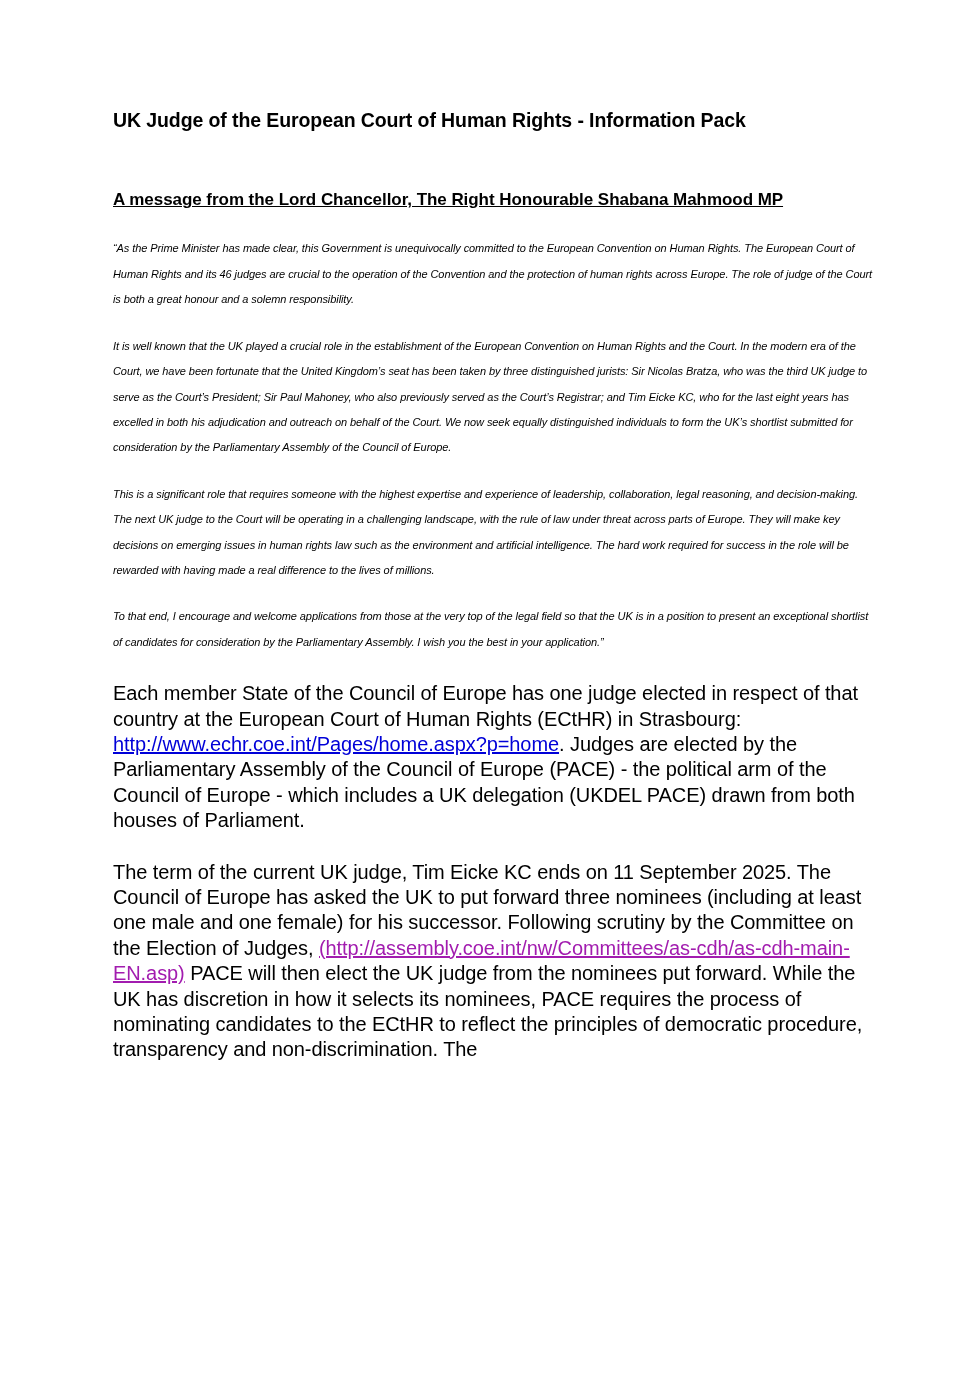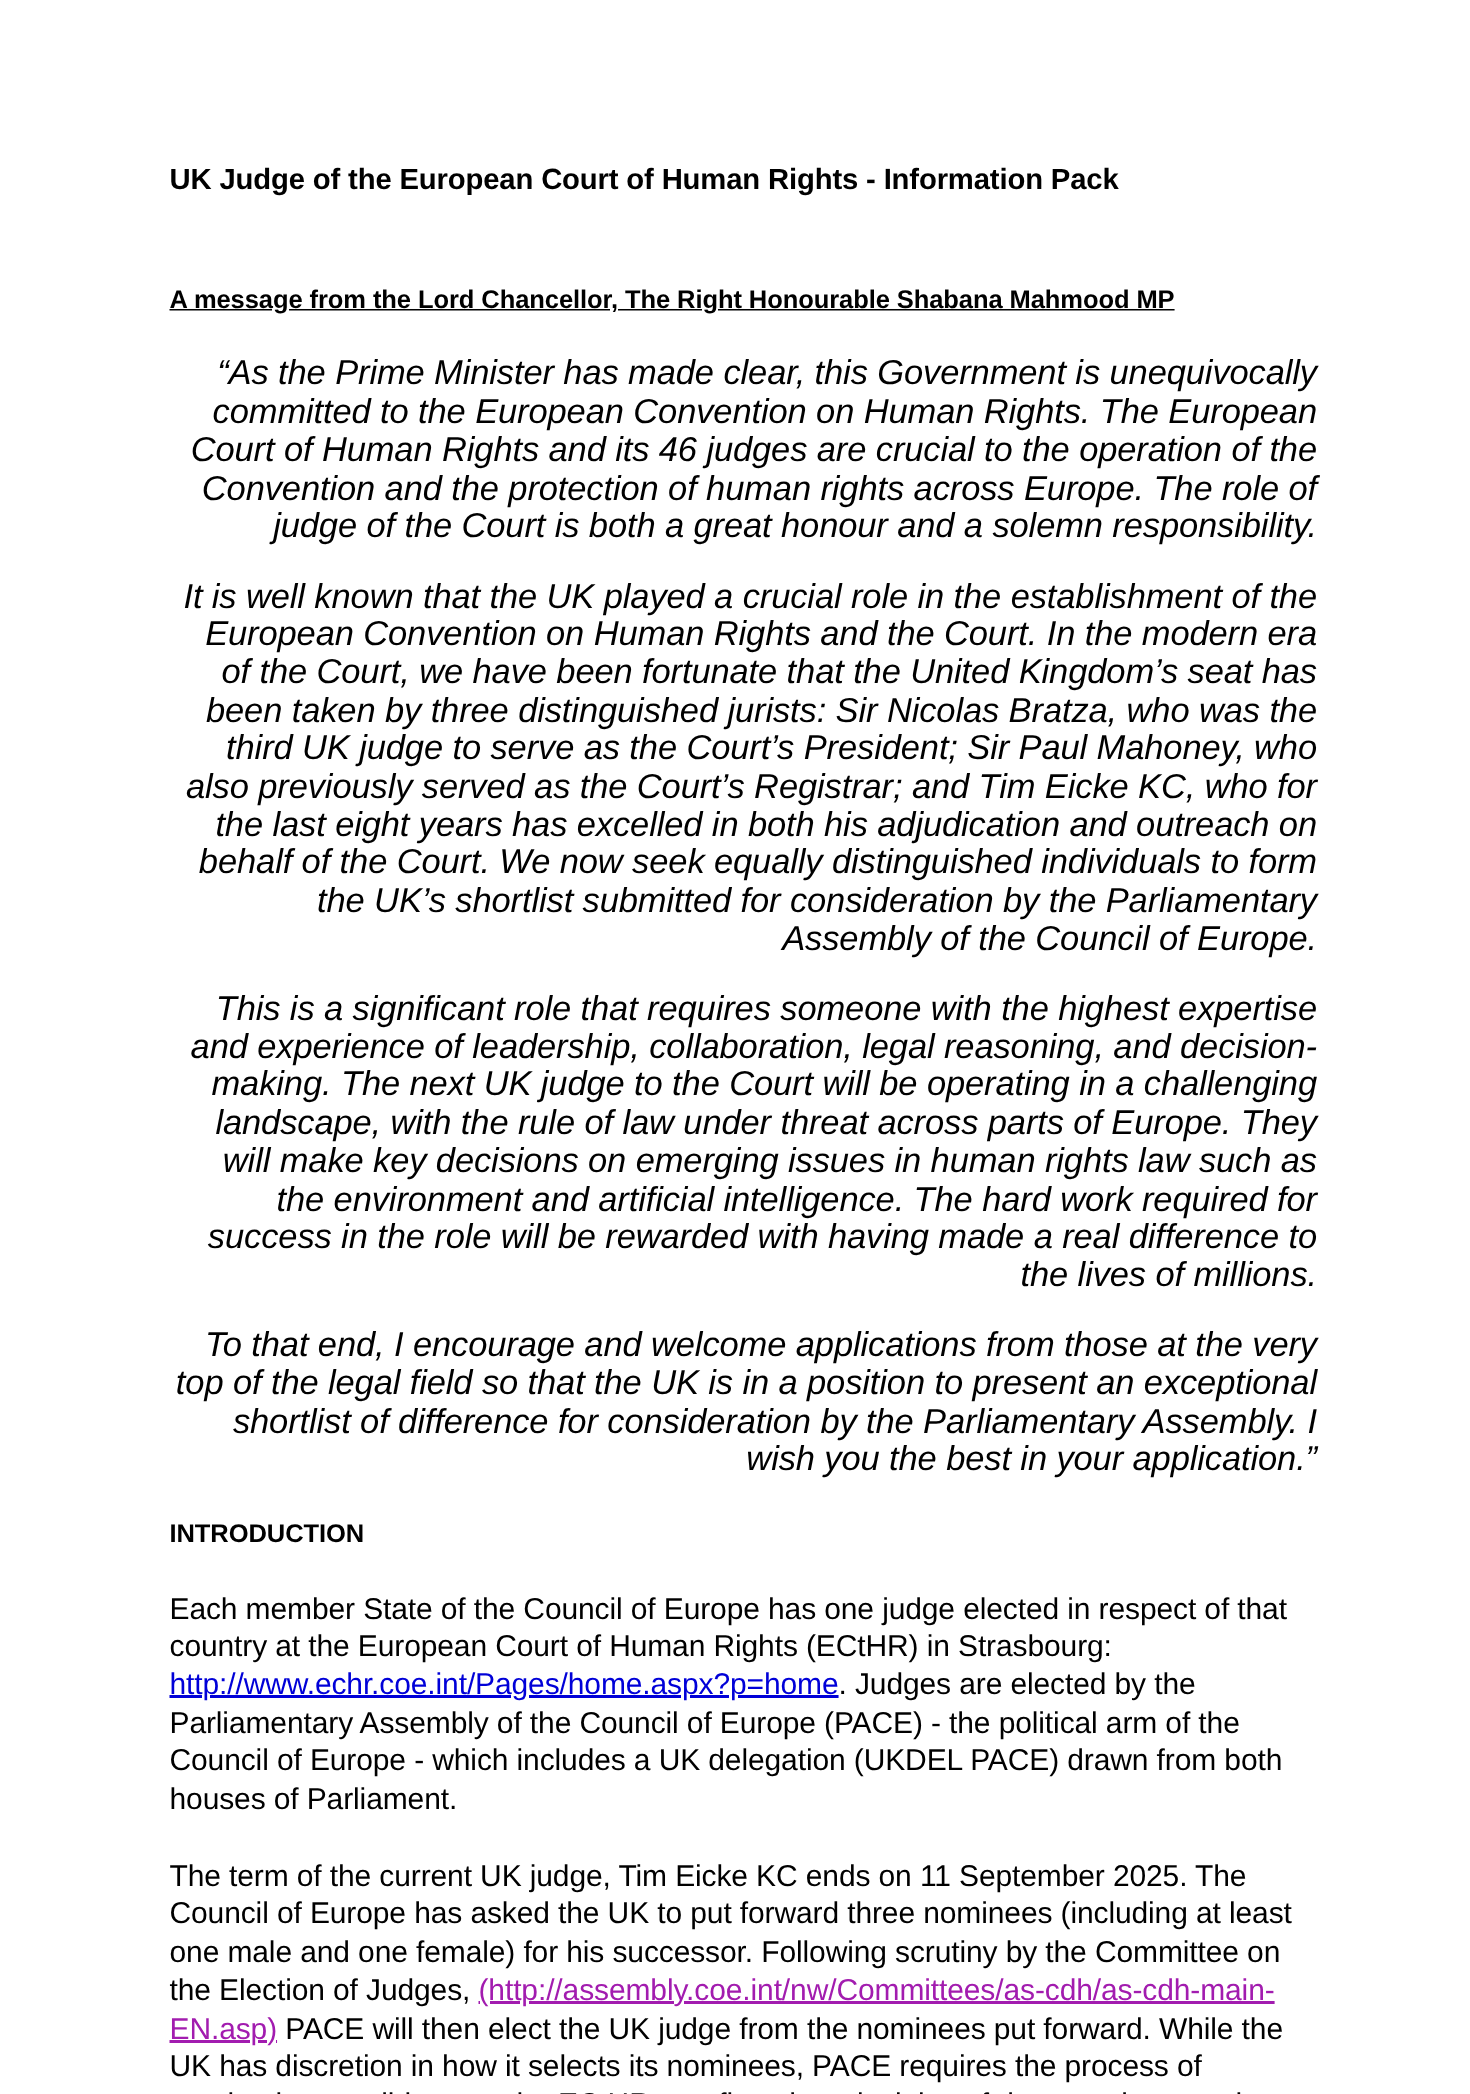--- a/index.html
+++ b/index.html
@@ -31,25 +31,25 @@
   }
   .sub-heading {
     font-size: 17px;
     font-weight: bold;
     line-height: 1.3;
     margin: 57px 0 0 0;
     letter-spacing: -0.05px;
     text-decoration: underline;
   }
   .quote-para {
-    font-size: 23px;
+    font-size: 11px;
     font-style: italic;
     line-height: 25.4px;
     margin: 21px 0 0 0;
-    text-align: right;
+    text-align: left;
     letter-spacing: -0.08px;
   }
   .quote-para.first {
     margin-top: 25px;
   }
   .section-heading {
     font-size: 17px;
     font-weight: bold;
     line-height: 1.3;
     margin: 27px 0 0 0;
@@ -79,23 +79,22 @@
   <h1 class="doc-title">UK Judge of the European Court of Human Rights - Information Pack</h1>
 
   <h2 class="sub-heading">A message from the Lord Chancellor, The Right Honourable Shabana Mahmood MP</h2>
 
   <p class="quote-para first">“As the Prime Minister has made clear, this Government is unequivocally committed to the European Convention on Human Rights. The European Court of Human Rights and its 46 judges are crucial to the operation of the Convention and the protection of human rights across Europe. The role of judge of the Court is both a great honour and a solemn responsibility.</p>
 
   <p class="quote-para">It is well known that the UK played a crucial role in the establishment of the European Convention on Human Rights and the Court. In the modern era of the Court, we have been fortunate that the United Kingdom’s seat has been taken by three distinguished jurists: Sir Nicolas Bratza, who was the third UK judge to serve as the Court’s President; Sir Paul Mahoney, who also previously served as the Court’s Registrar; and Tim Eicke KC, who for the last eight years has excelled in both his adjudication and outreach on behalf of the Court. We now seek equally distinguished individuals to form the UK’s shortlist submitted for consideration by the Parliamentary Assembly of the Council of Europe.</p>
 
   <p class="quote-para">This is a significant role that requires someone with the highest expertise and experience of leadership, collaboration, legal reasoning, and decision-making. The next UK judge to the Court will be operating in a challenging landscape, with the rule of law under threat across parts of Europe. They will make key decisions on emerging issues in human rights law such as the environment and artificial intelligence. The hard work required for success in the role will be rewarded with having made a real difference to the lives of millions.</p>
 
-  <p class="quote-para">To that end, I encourage and welcome applications from those at the very top of the legal field so that the UK is in a position to present an exceptional shortlist of difference for consideration by the Parliamentary Assembly. I wish you the best in your application.”</p>
+  <p class="quote-para">To that end, I encourage and welcome applications from those at the very top of the legal field so that the UK is in a position to present an exceptional shortlist of candidates for consideration by the Parliamentary Assembly. I wish you the best in your application.”</p>
 
-  <h3 class="section-heading">INTRODUCTION</h3>
 
   <p class="body-para">
     <span>Each member State of the Council of Europe has one judge elected in respect of that country at the European Court of Human Rights (ECtHR) in Strasbourg: </span><a class="doc-link link-primary" href="#">http://www.echr.coe.int/Pages/home.aspx?p=home</a><span>. Judges are elected by the Parliamentary Assembly of the Council of Europe (PACE) - the political arm of the Council of Europe - which includes a UK delegation (UKDEL PACE) drawn from both houses of Parliament.</span>
   </p>
 
 
   <p class="body-para">
     <span>The term of the current UK judge, Tim Eicke KC ends on 11 September 2025. The Council of Europe has asked the UK to put forward three nominees (including at least one male and one female) for his successor. Following scrutiny by the Committee on the Election of Judges, </span><a class="doc-link link-secondary" href="#">(http://assembly.coe.int/nw/Committees/as-cdh/as-cdh-main-EN.asp)</a><span> PACE will then elect the UK judge from the nominees put forward. While the UK has discretion in how it selects its nominees, PACE requires the process of nominating candidates to the ECtHR to reflect the principles of democratic procedure, transparency and non-discrimination. The</span>
   </p>
 

